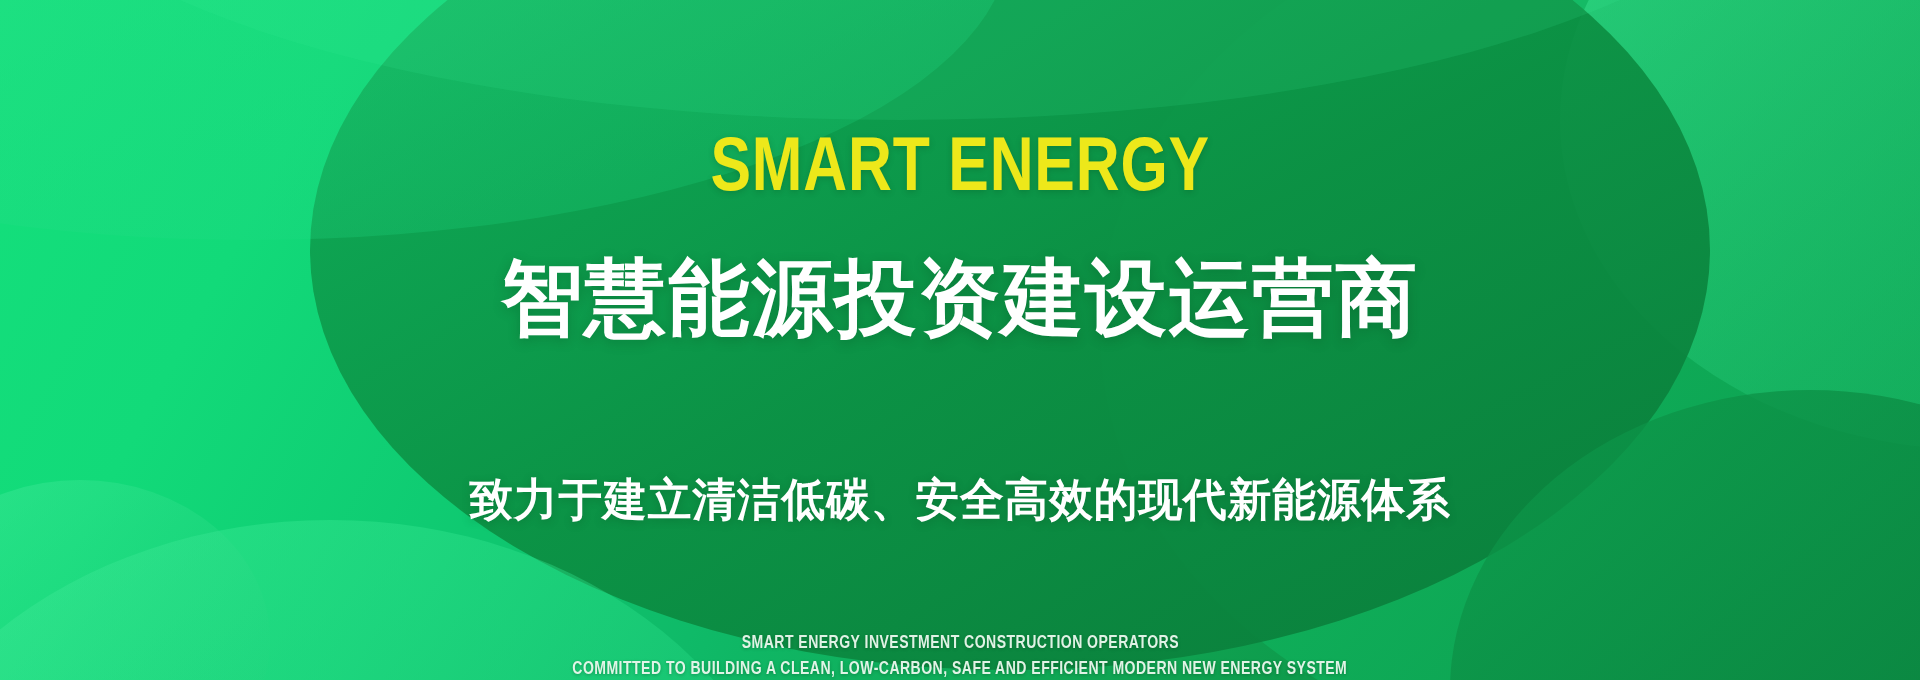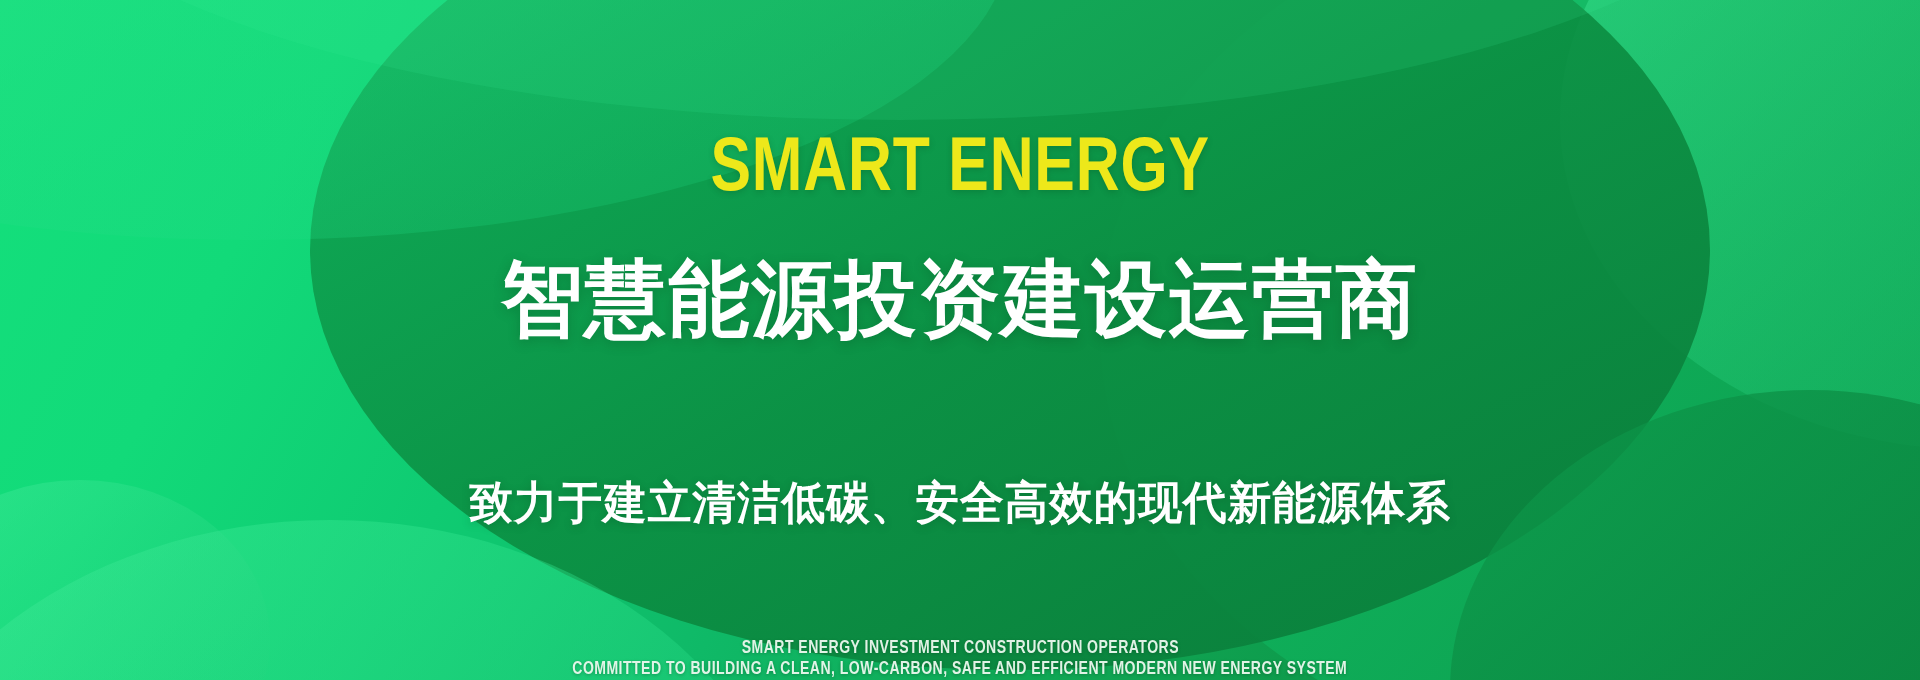--- a/index.html
+++ b/index.html
@@ -74,20 +74,21 @@
     transform:scaleX(.97);
     white-space:nowrap;
     text-shadow:0 2px 9px rgba(0,60,25,.25);
   }
 
   .en-lines{
     margin-top:27px;
     display:flex;
     flex-direction:column;
     align-items:center;
+    gap:5px;
   }
   .en-line{
     color:#E9F7EC;
     font-size:18px;
     line-height:1.2;
     font-weight:700;
     letter-spacing:.6px;
     transform:scaleX(.78);
     transform-origin:center;
     white-space:nowrap;

